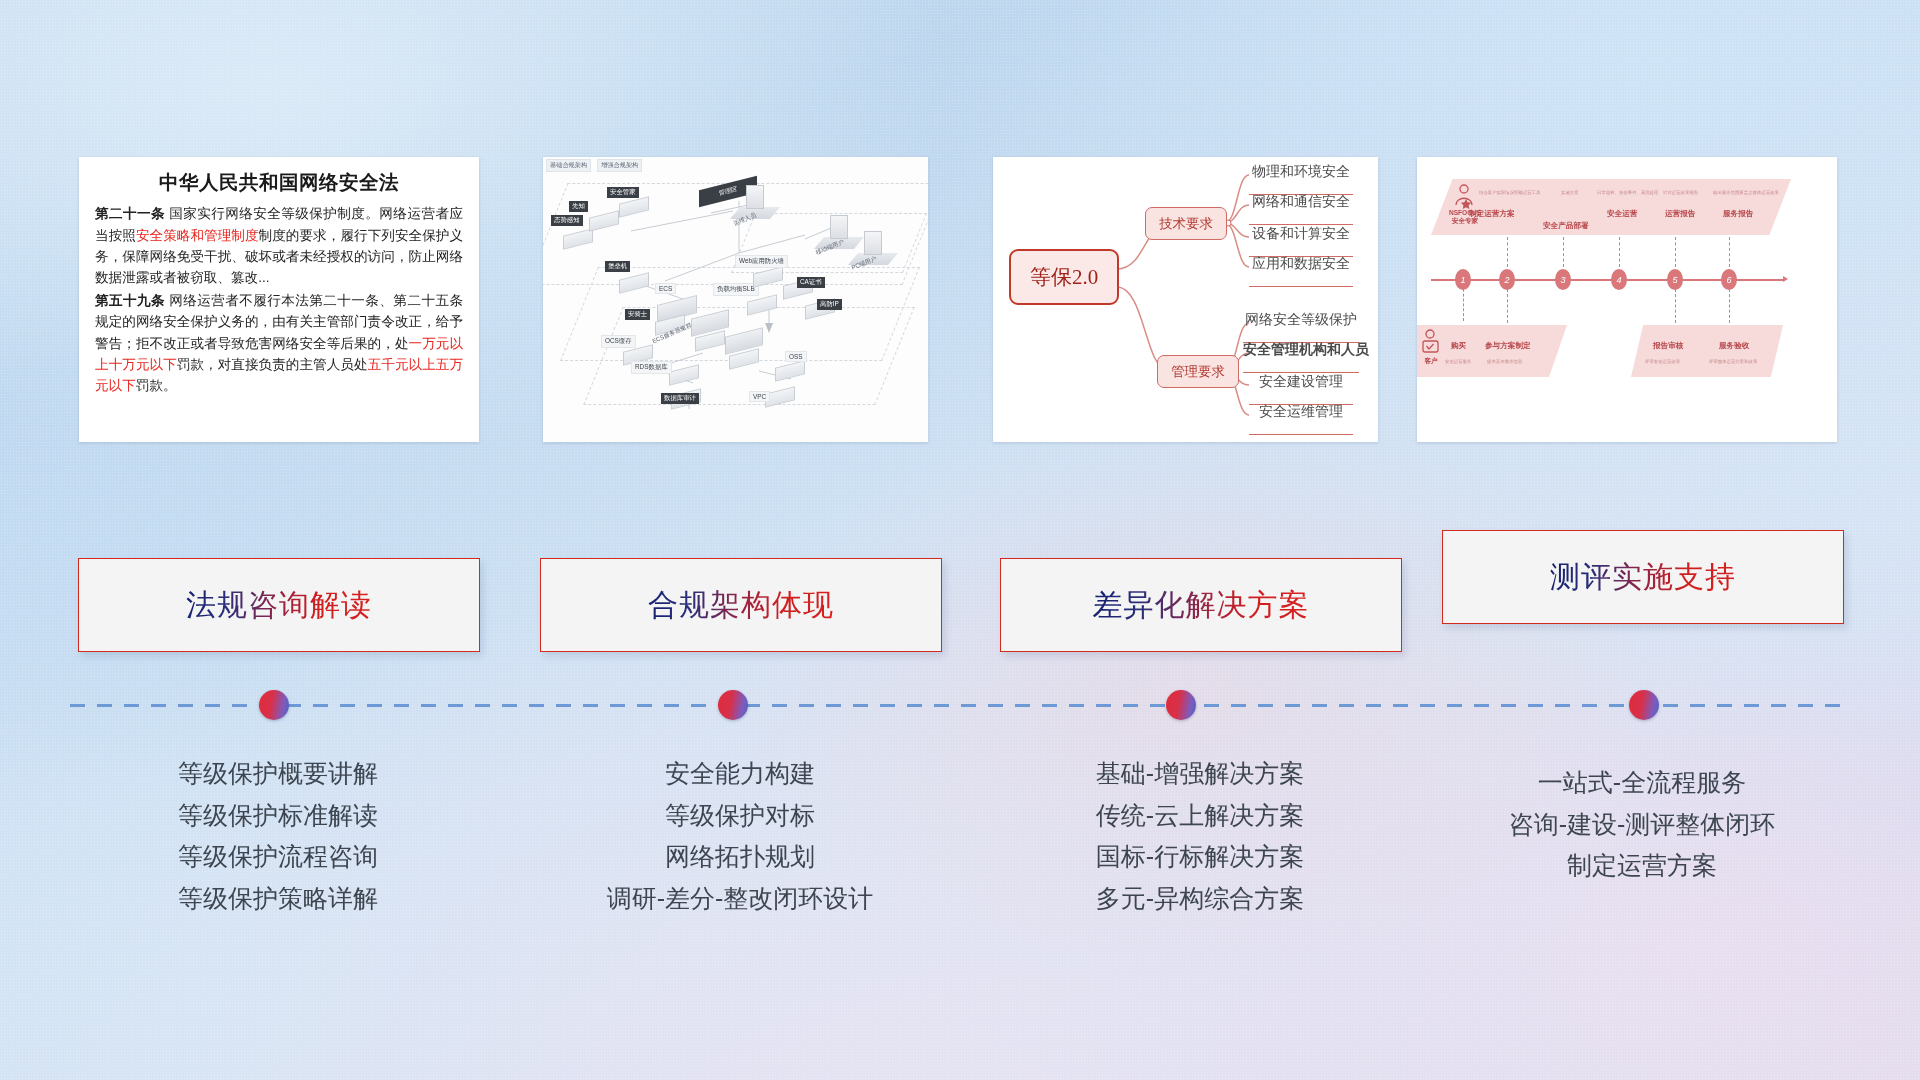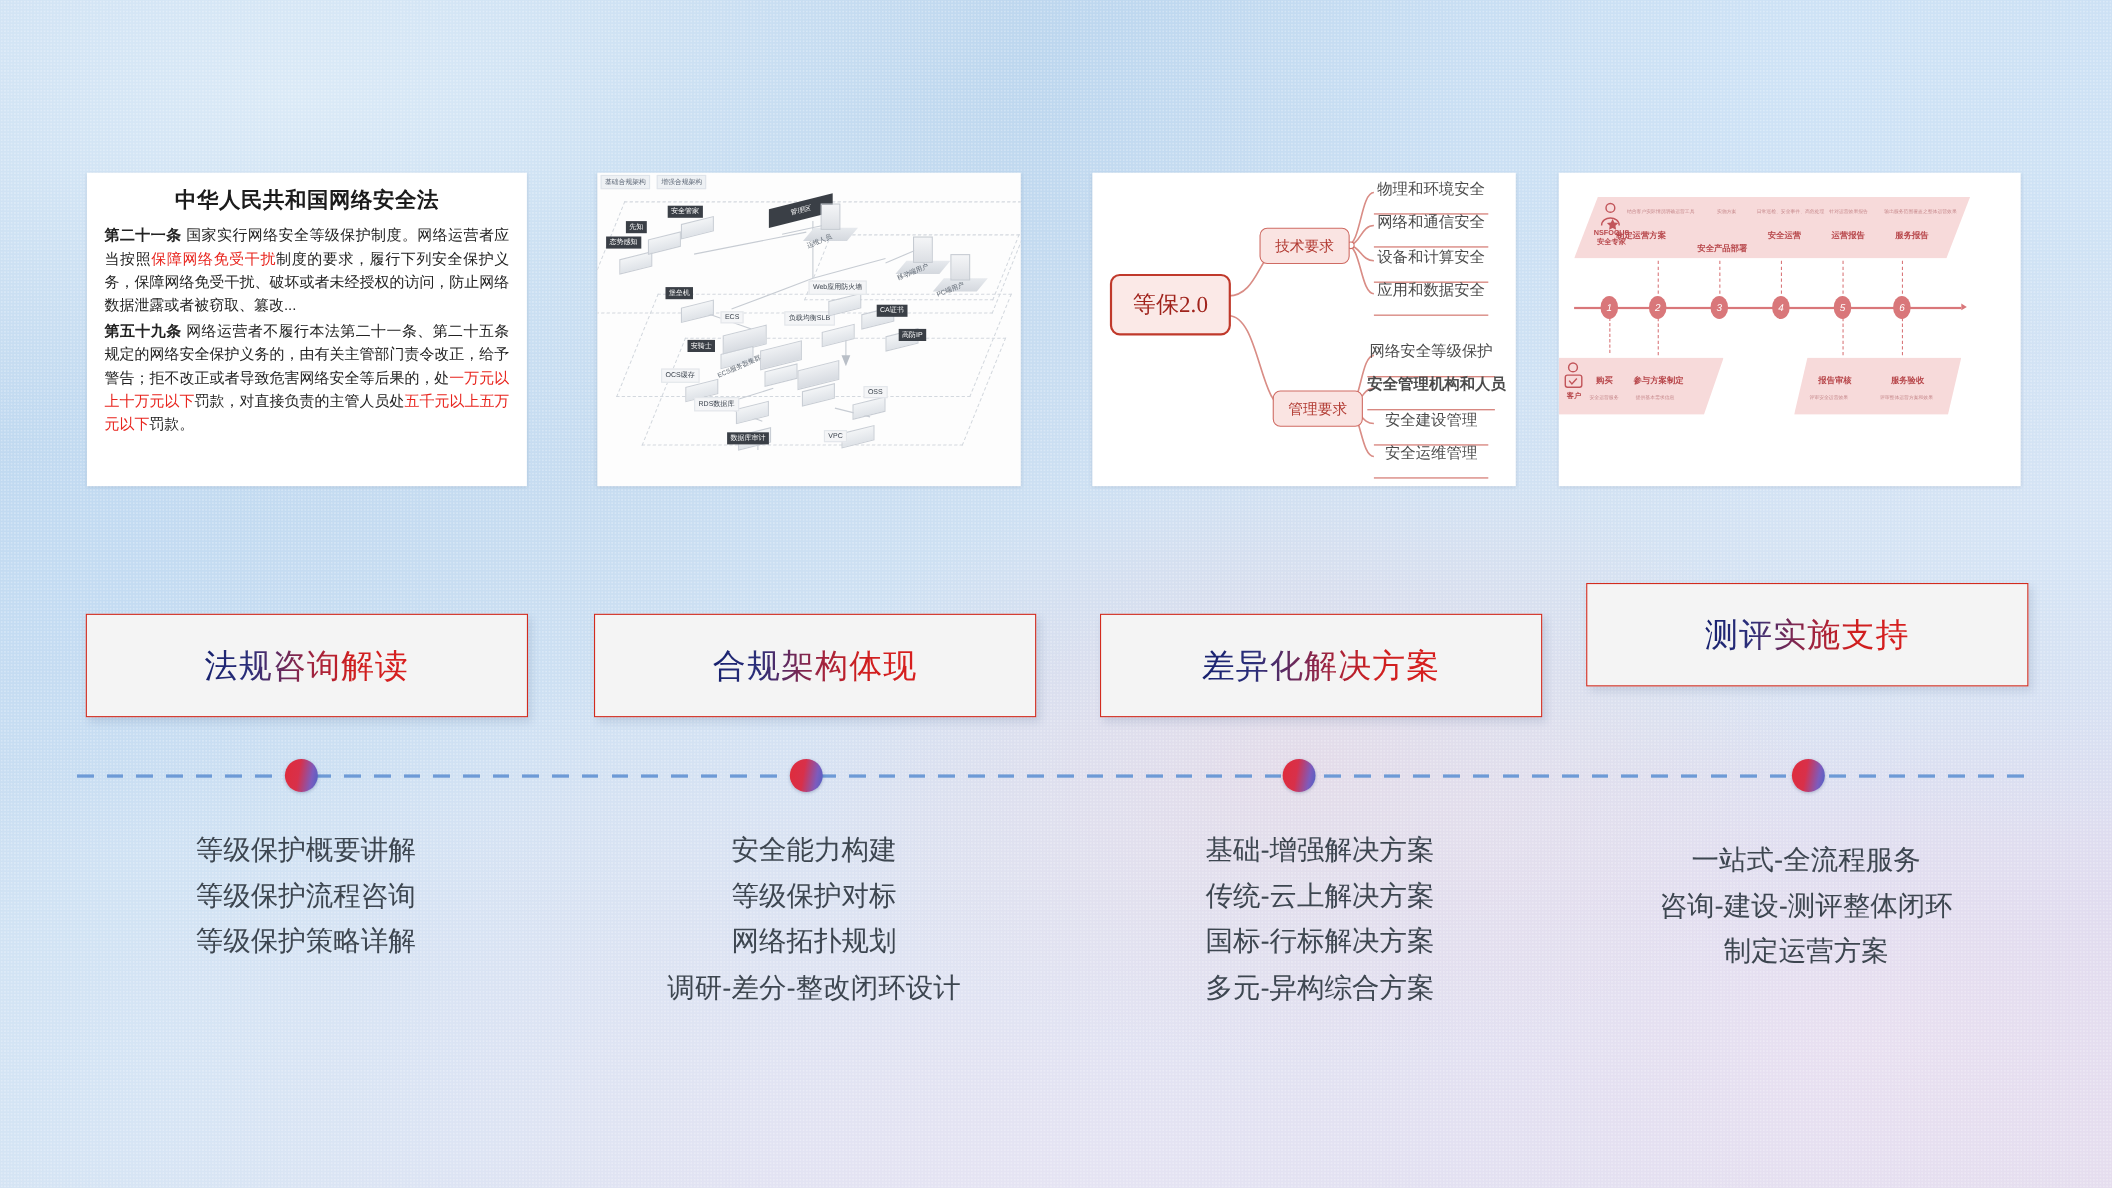--- a/index.html
+++ b/index.html
@@ -127,21 +127,21 @@
     <div class="bgB"></div>
     <div class="bgC"></div>
 </div>
 
 <div id="stage">
 
   <div class="card" style="left:79px;top:157px;width:400px;height:285px;">
     <div class="card-inner law">
       <h1>中华人民共和国网络安全法</h1>
       <p>
-        <b>第二十一条</b><span> 国家实行网络安全等级保护制度。网络运营者应当按照</span><span class="hl">保障网络免受干扰</span><span>制度的要求，履行下列安全保护义务，保障网络免受干扰、破坏或者未经授权的访问，防止网络数据泄露或者被窃取、篡改...</span>
+        <b>第二十一条</b><span> 国家实行网络安全等级保护制度。网络运营者应当按照</span><span class="hl">安全策略和管理制度</span><span>制度的要求，履行下列安全保护义务，保障网络免受干扰、破坏或者未经授权的访问，防止网络数据泄露或者被窃取、篡改...</span>
       </p>
       <p>
         <b>第五十九条</b><span> 网络运营者不履行本法第二十一条、第二十五条规定的网络安全保护义务的，由有关主管部门责令改正，给予警告；拒不改正或者导致危害网络安全等后果的，处</span><span class="hl">一万元以上十万元以下</span><span>罚款，对直接负责的主管人员处</span><span class="hl">五千元以上五万元以下</span><span>罚款。</span>
       </p>
     </div>
   </div>
 
   <div class="card arch" style="left:543px;top:157px;width:385px;height:285px;">
     <div class="card-inner">
       <div class="tabs">
@@ -404,20 +404,21 @@
   </div>
 
   <div id="tl"></div>
   <div class="tdot" style="left:259px;top:690px;"></div>
   <div class="tdot" style="left:718px;top:690px;"></div>
   <div class="tdot" style="left:1166px;top:690px;"></div>
   <div class="tdot" style="left:1629px;top:690px;"></div>
 
   <div class="list" style="left:78px;top:753px;width:400px;">
     <div>等级保护概要讲解</div>
+    <div>等级保护标准解读</div>
     <div>等级保护流程咨询</div>
     <div>等级保护策略详解</div>
   </div>
 
   <div class="list" style="left:540px;top:753px;width:400px;">
     <div>安全能力构建</div>
     <div>等级保护对标</div>
     <div>网络拓扑规划</div>
     <div>调研-差分-整改闭环设计</div>
   </div>

